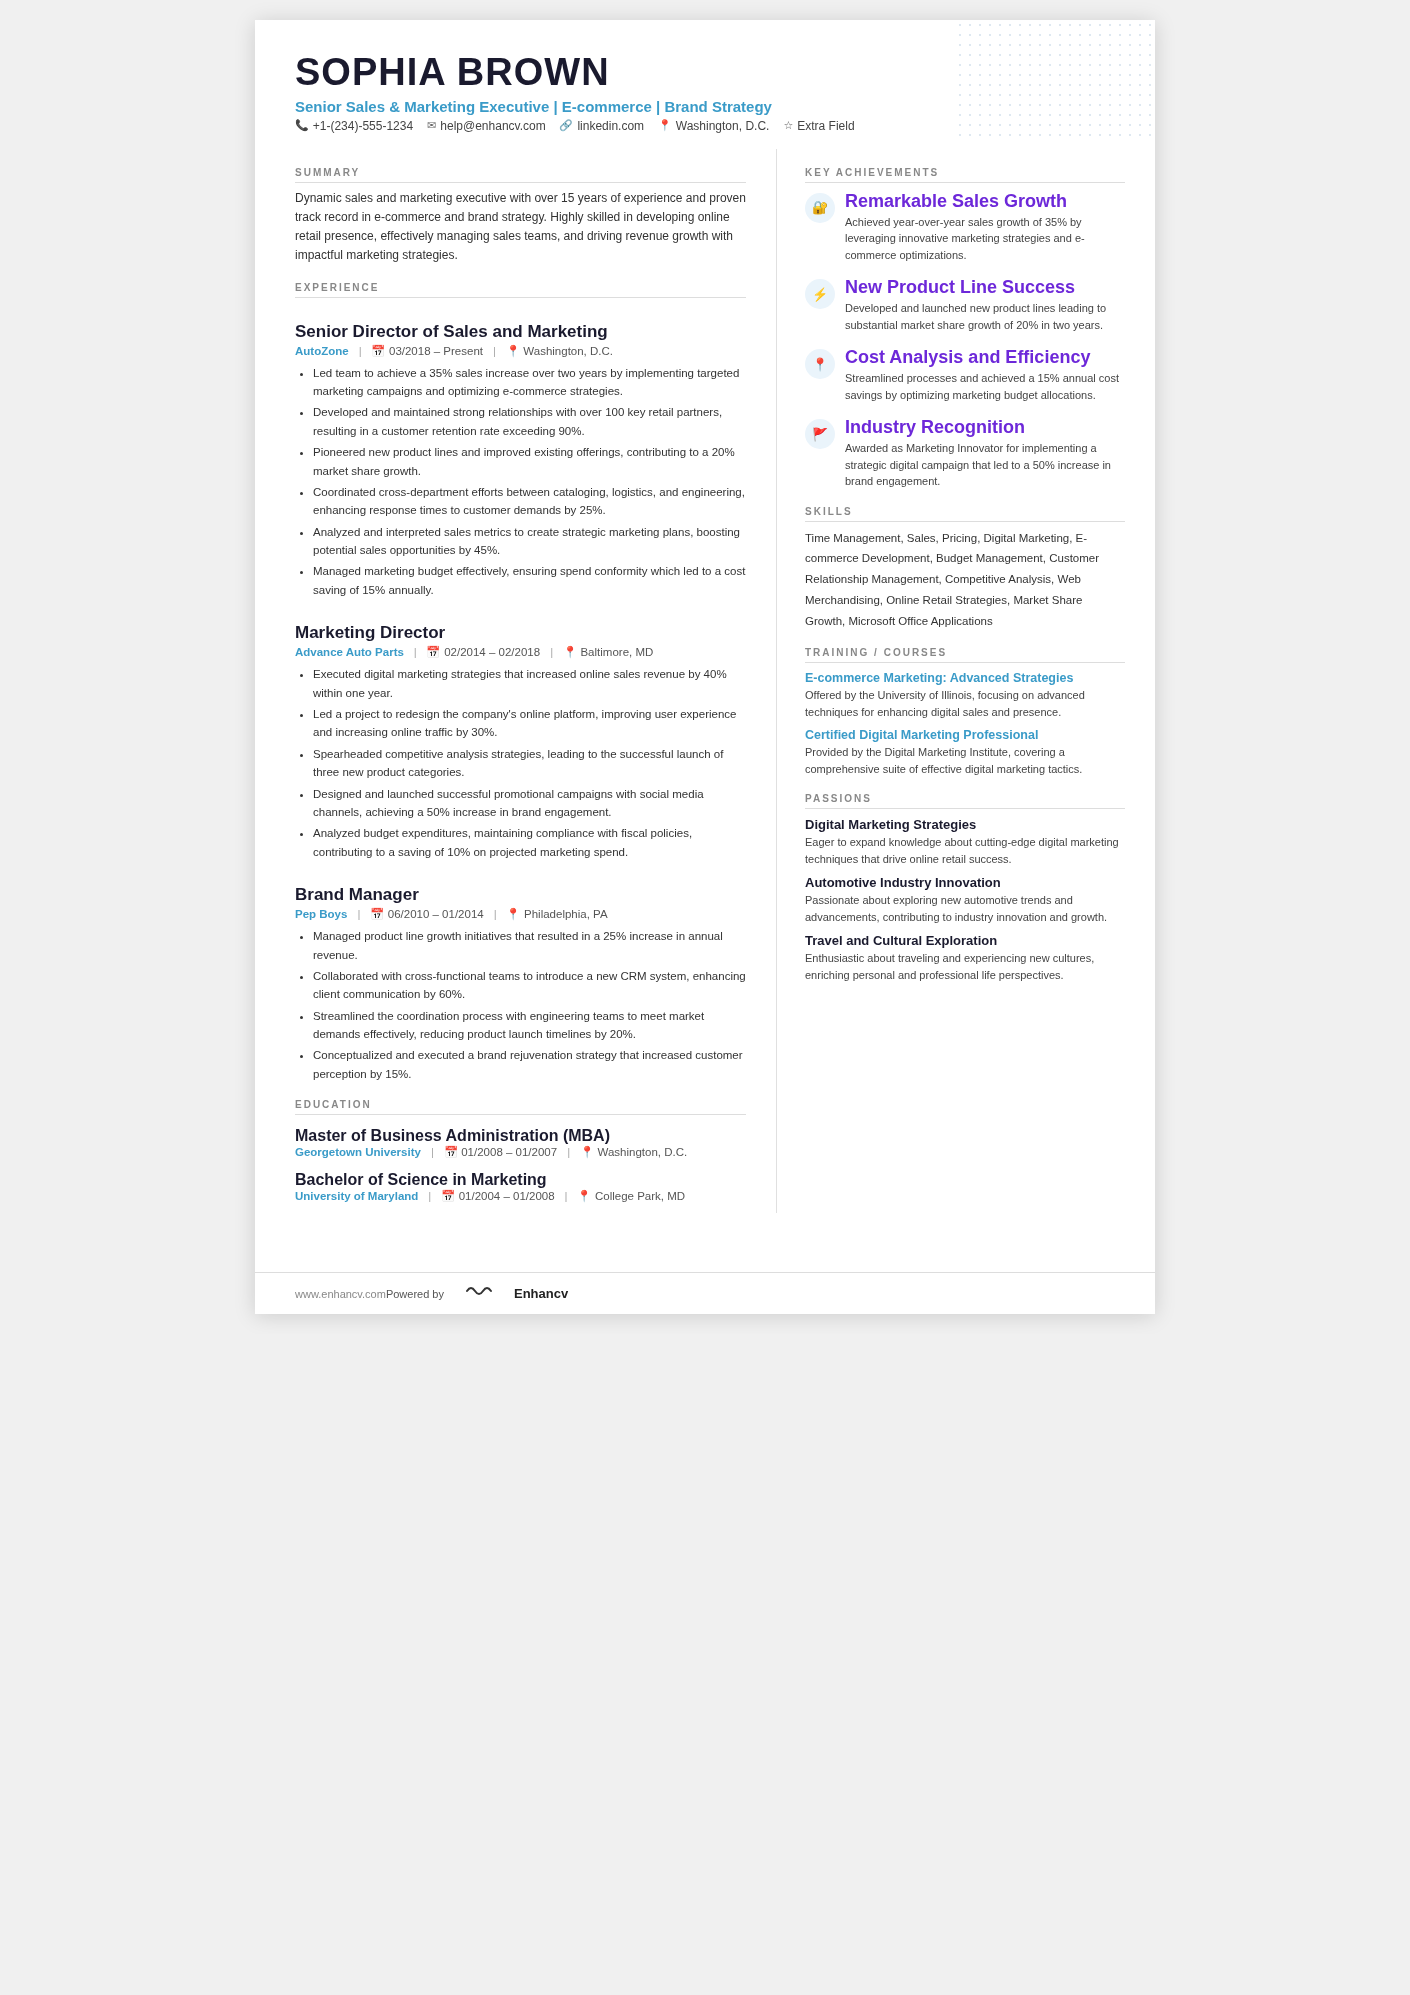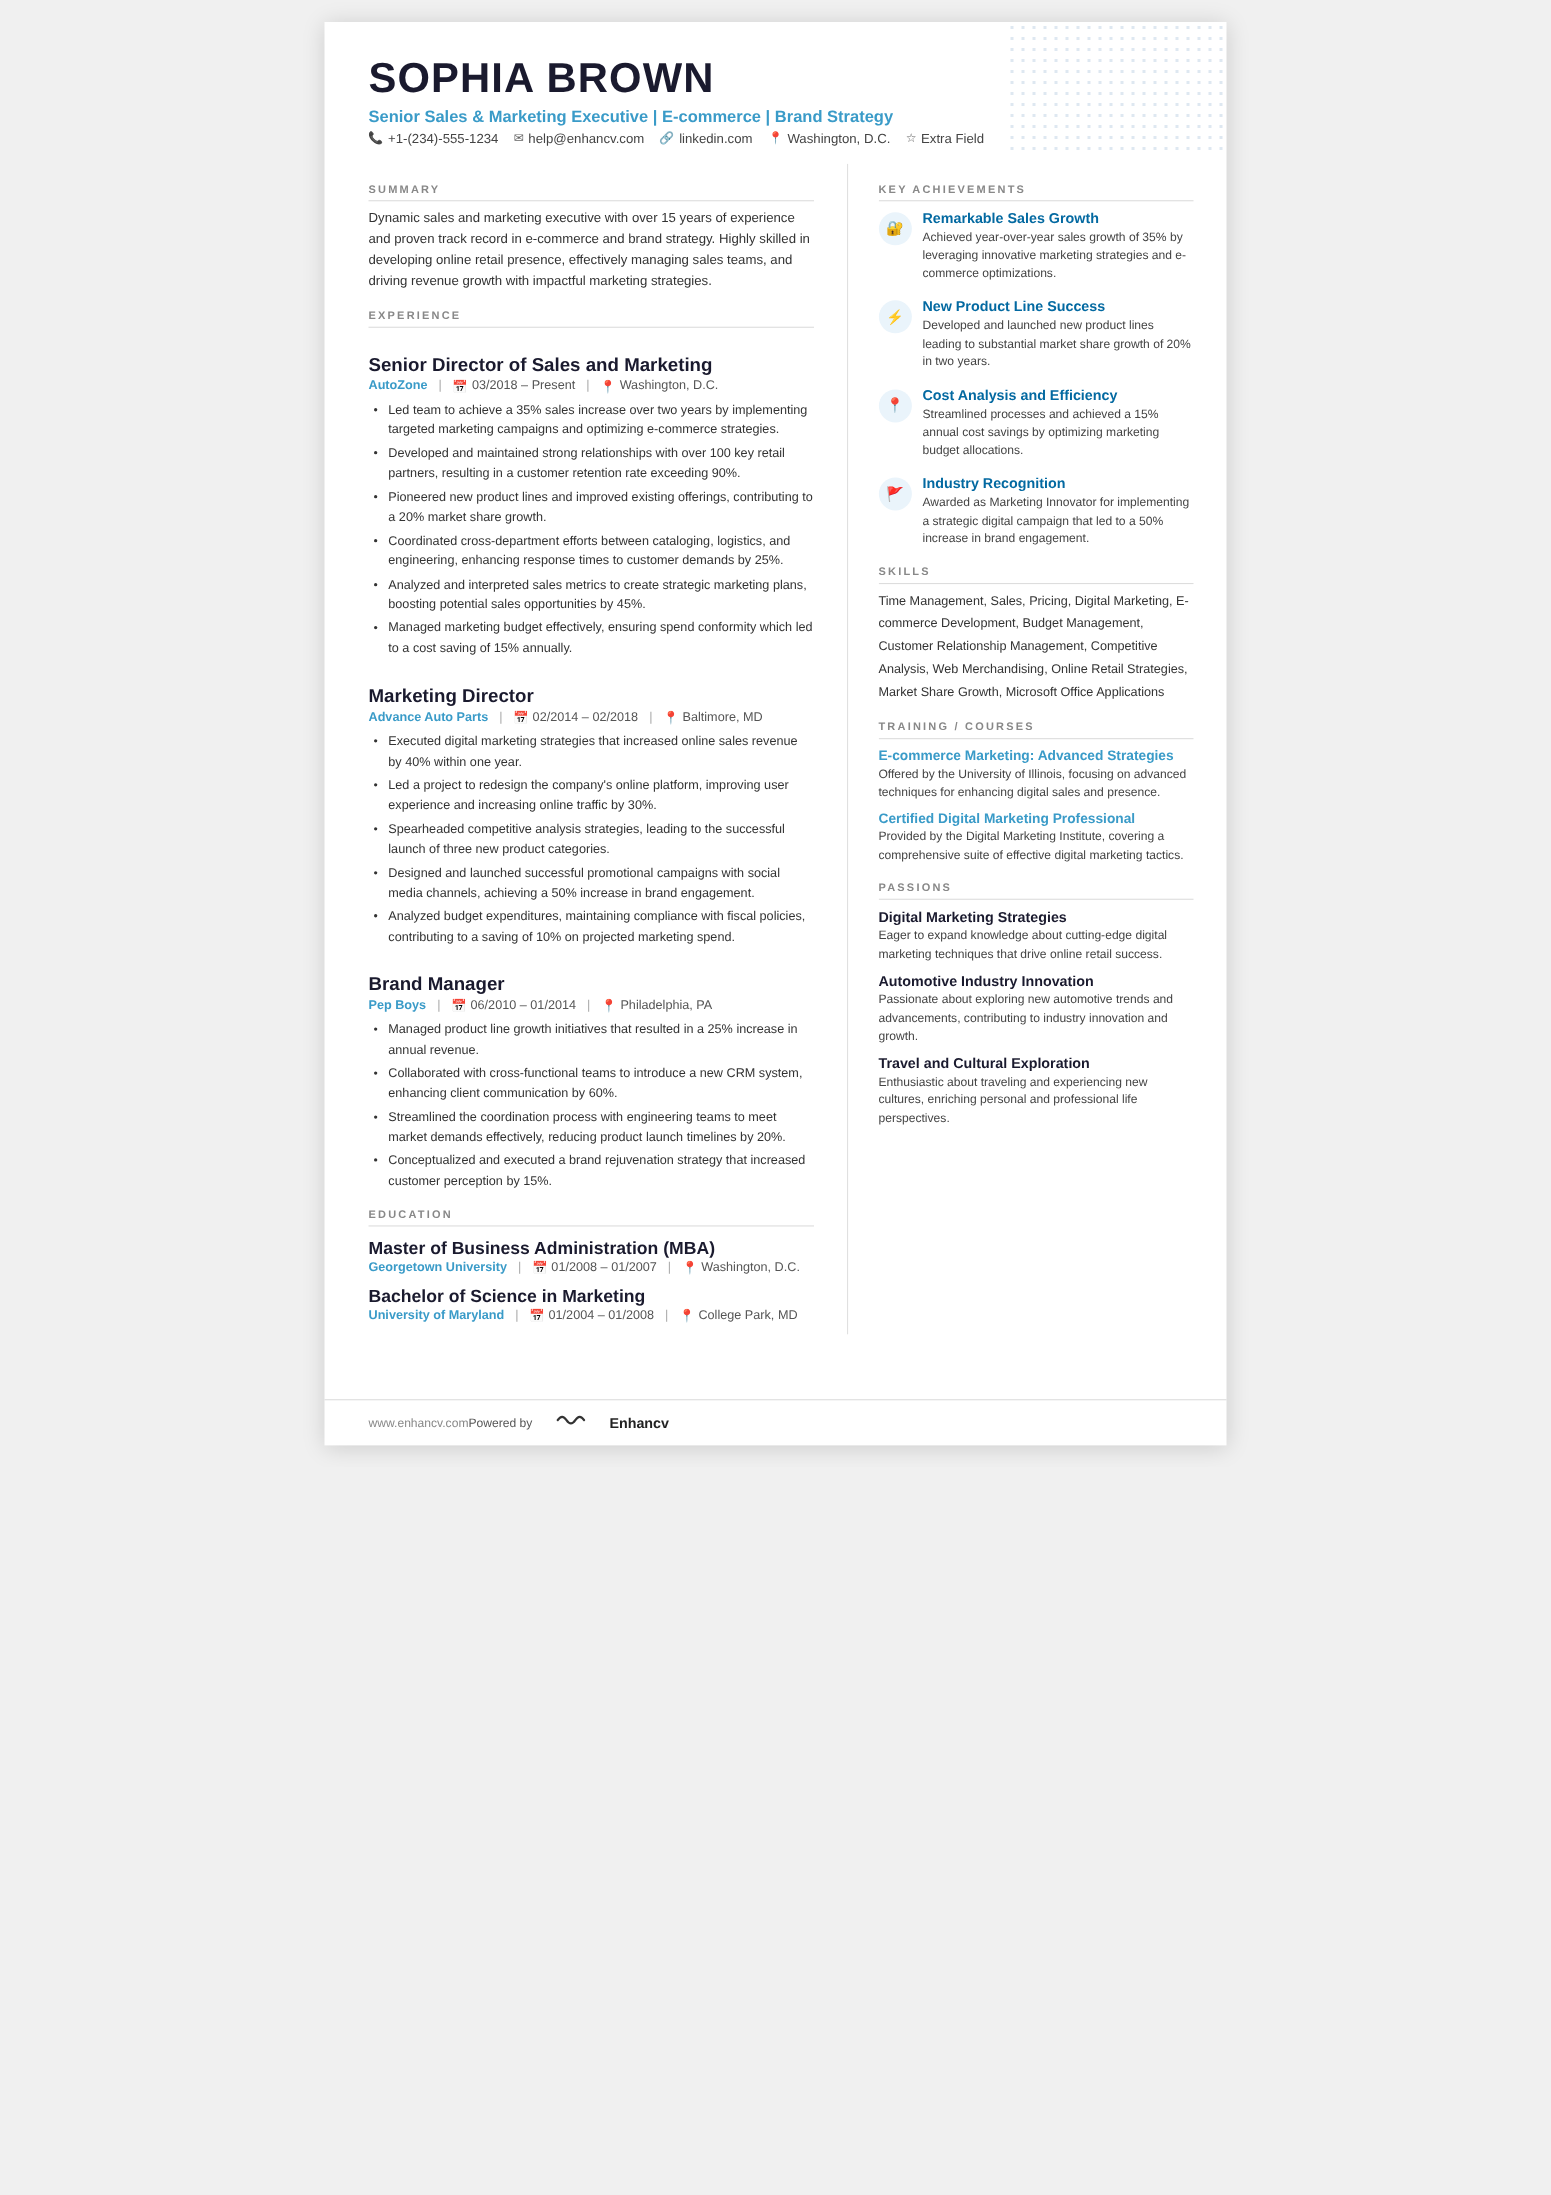--- a/index.html
+++ b/index.html
@@ -5,21 +5,21 @@
     * { margin: 0; padding: 0; box-sizing: border-box; }
     body {
       font-family: 'Arial', sans-serif;
       background: #f0f0f0;
       display: flex;
       justify-content: center;
       align-items: flex-start;
       padding: 20px;
     }
     .resume-container {
-      width: 820px;
+      width: 900px;
       background: #ffffff;
       box-shadow: 0 2px 20px rgba(0,0,0,0.15);
       position: relative;
     }
     
     .dot-pattern {
       position: absolute;
       top: 0;
       right: 0;
       width: 200px;
@@ -165,23 +165,23 @@
       background: #eaf4fb;
       border-radius: 50%;
       display: flex;
       align-items: center;
       justify-content: center;
       font-size: 13px;
       margin-top: 2px;
     }
     .achievement-content {}
     .achievement-title {
-      font-size: 13px;
-      font-weight: 700;
-      color: #0369a1;
+      font-size: 18px;
+      font-weight: 700;
+      color: #6d28d9;
       margin-bottom: 2px;
     }
     .achievement-desc {
       font-size: 11px;
       color: #444;
       line-height: 1.5;
     }
     
     .skills-text {
       font-size: 11.5px;

